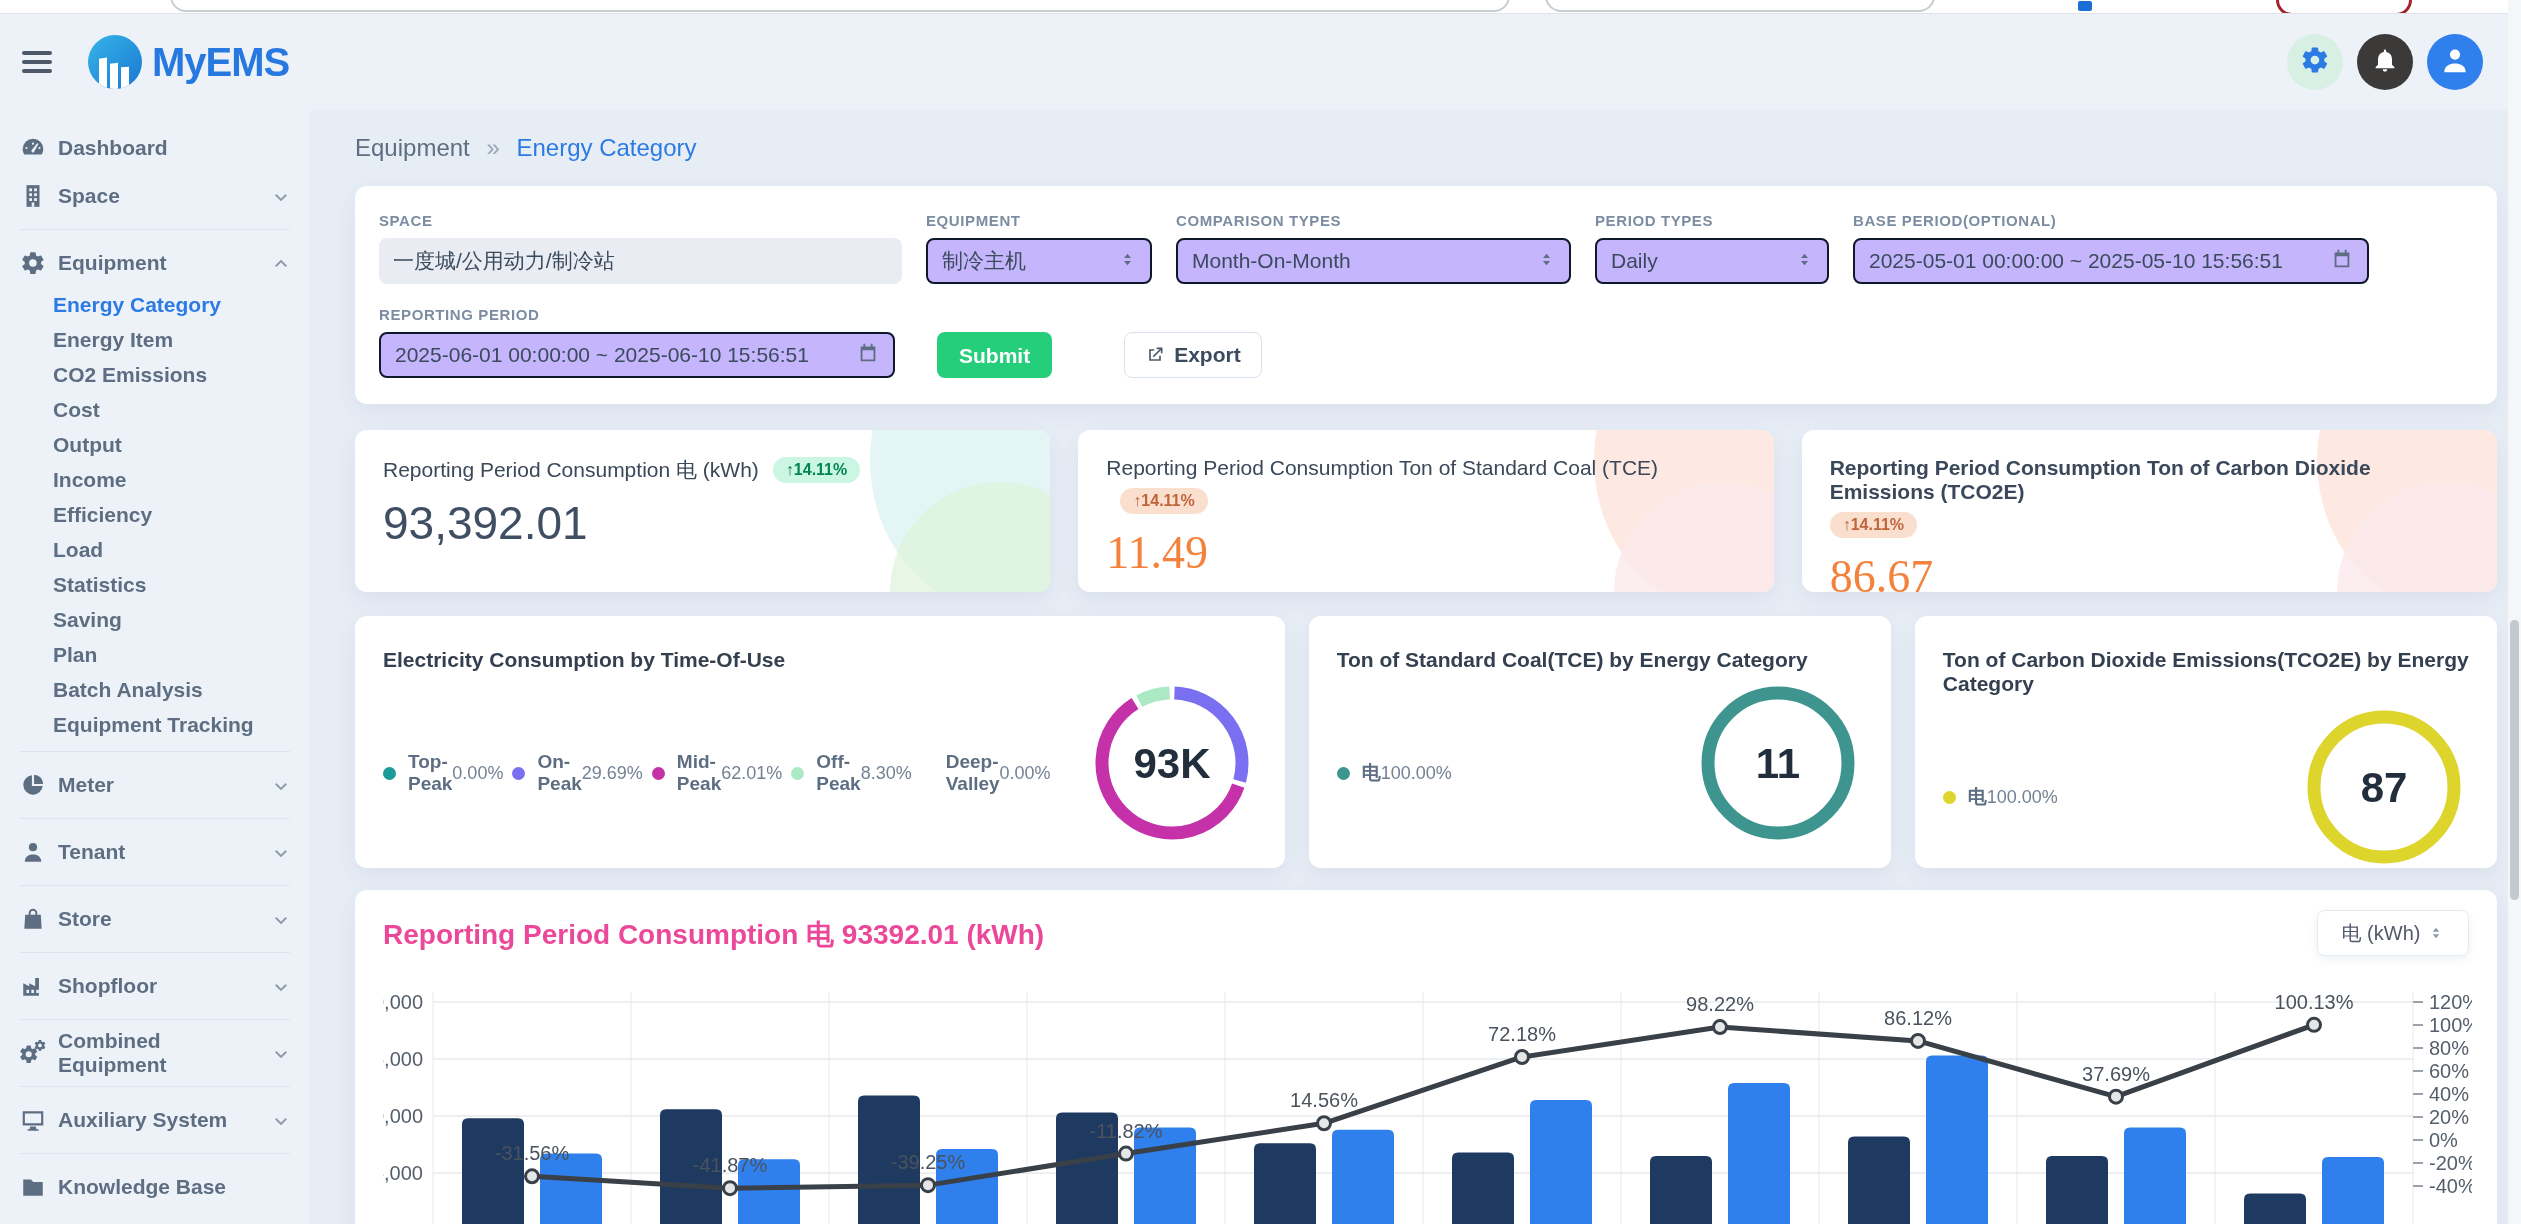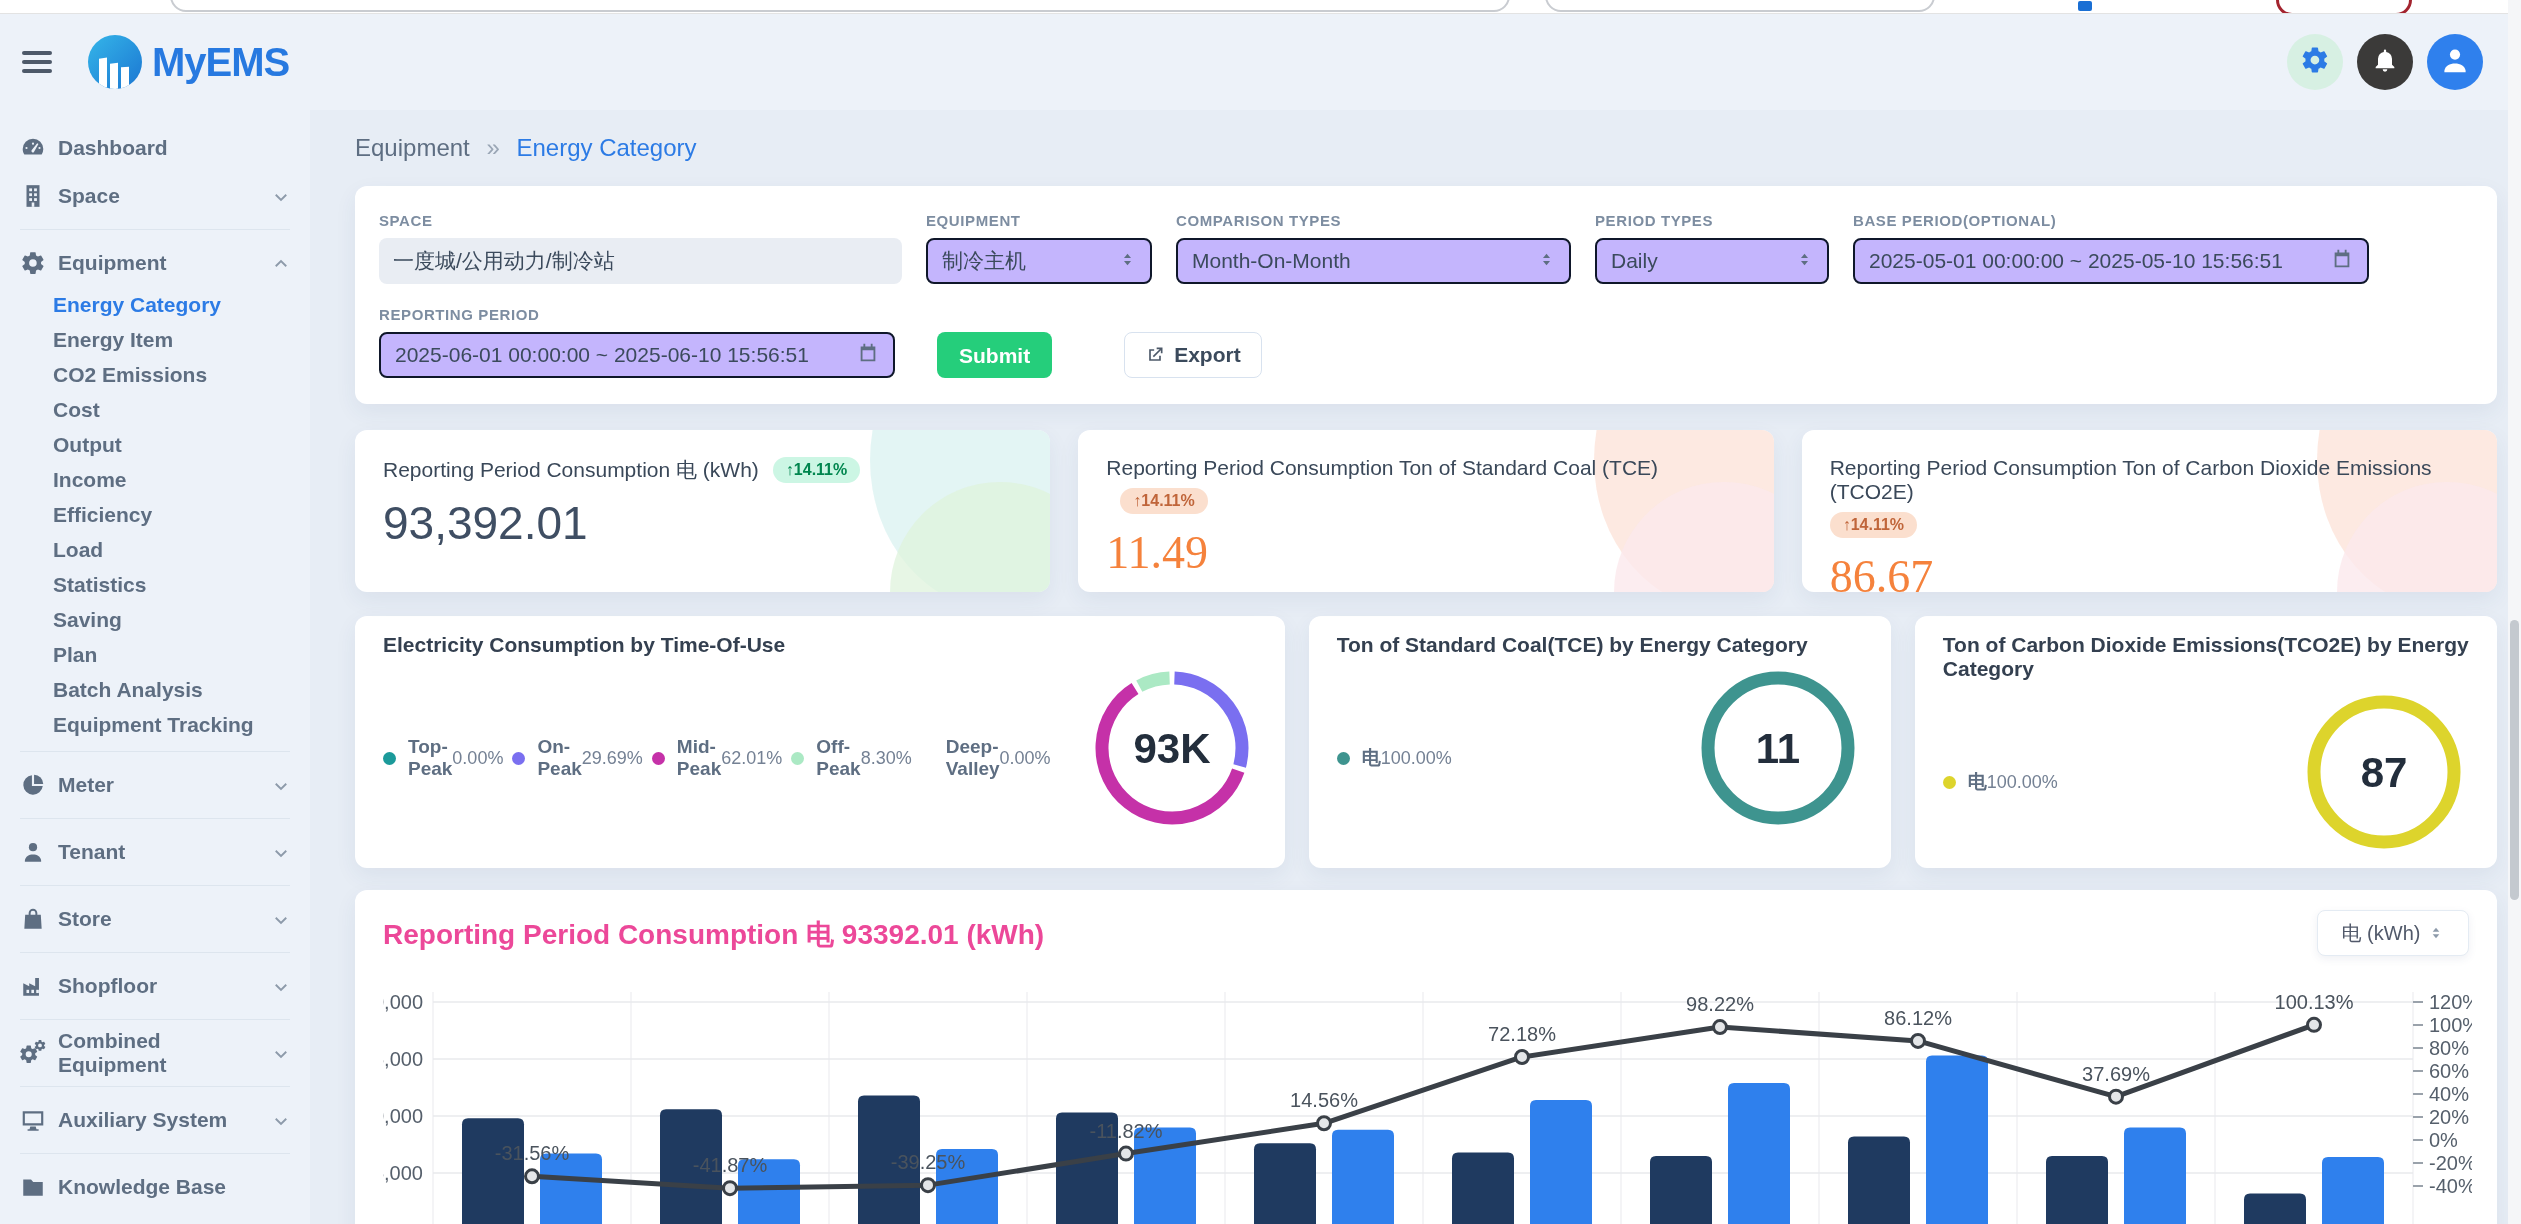--- a/index.html
+++ b/index.html
@@ -62,34 +62,34 @@
   .btn-export svg { width:20px; height:20px; fill:#4d5969; }
 
   
   .stats-row { display:flex; gap:28px; margin-top:26px;align-items:flex-end; }
   .stat-card { flex:1; height:162px; padding:26px 28px; position:relative; overflow:hidden; }
   .stat-title-row { display:flex; align-items:center; flex-wrap:wrap; row-gap:8px; position:relative; z-index:2;}
   .stat-title { font-size:21px; color:#3a4859; }
   .badge { margin-left:14px; padding:4px 13px; border-radius:999px; font-size:16px; font-weight:700; }
   .badge.green { background:#ccf6e4; color:#00864e; }
   .badge.orange { background:#fbdfce; color:#c0653a; }
-  .stat-card.badge-newline .stat-title { width:100%; }
+  .stat-card.badge-newline .stat-title { width:100%;font-weight:bold; }
   .stat-card.badge-newline .badge { margin-left:0; }
   .stat-value { font-size:46px; font-weight:500; margin-top:12px; position:relative; z-index:2; }
   .stat-value.dark { color:#3f4e63; }
   .stat-value.orange { color:#f5823c;font-family:Liberation Serif, serif; }
   .blob { position:absolute; border-radius:50%; z-index:1; }
   .blob.t1 { width:260px; height:300px; right:-80px; top:-120px; background:#d9f2f0; opacity:.75;}
   .blob.t2 { width:220px; height:220px; right:-60px; bottom:-110px; background:#dff3dc; opacity:.75;}
   .blob.o1 { width:260px; height:300px; right:-80px; top:-120px; background:#fde4da; opacity:.8;}
   .blob.o2 { width:220px; height:220px; right:-60px; bottom:-110px; background:#fbe9ec; opacity:.8;}
 
   
   .donut-row { display:flex; gap:24px; margin-top:24px; }
-  .donut-card { flex:1; height:252px; padding:17px 28px; }
+  .donut-card { flex:1; height:252px; padding:32px 28px; }
   .donut-title { font-size:21px; font-weight:700; color:#344050; }
   .donut-body { display:flex; margin-top:14px; }
   .legend { flex:1; display:flex; flex-direction:row; gap:9px; margin-top:8px; padding-right:36px; }
   .legend-row { display:flex; align-items:center; }
   .legend-dot { width:13px; height:13px; border-radius:50%; margin-right:12px; flex:0 0 13px;}
   .legend-dot.empty { background:transparent; }
   .legend-label { font-size:19px; font-weight:600; color:#5e6e82; }
   .legend-pct { margin-left:auto; font-size:18px; color:#748194; }
   .donut-wrap { width:170px; flex:0 0 170px; margin-top:-8px; }
 

